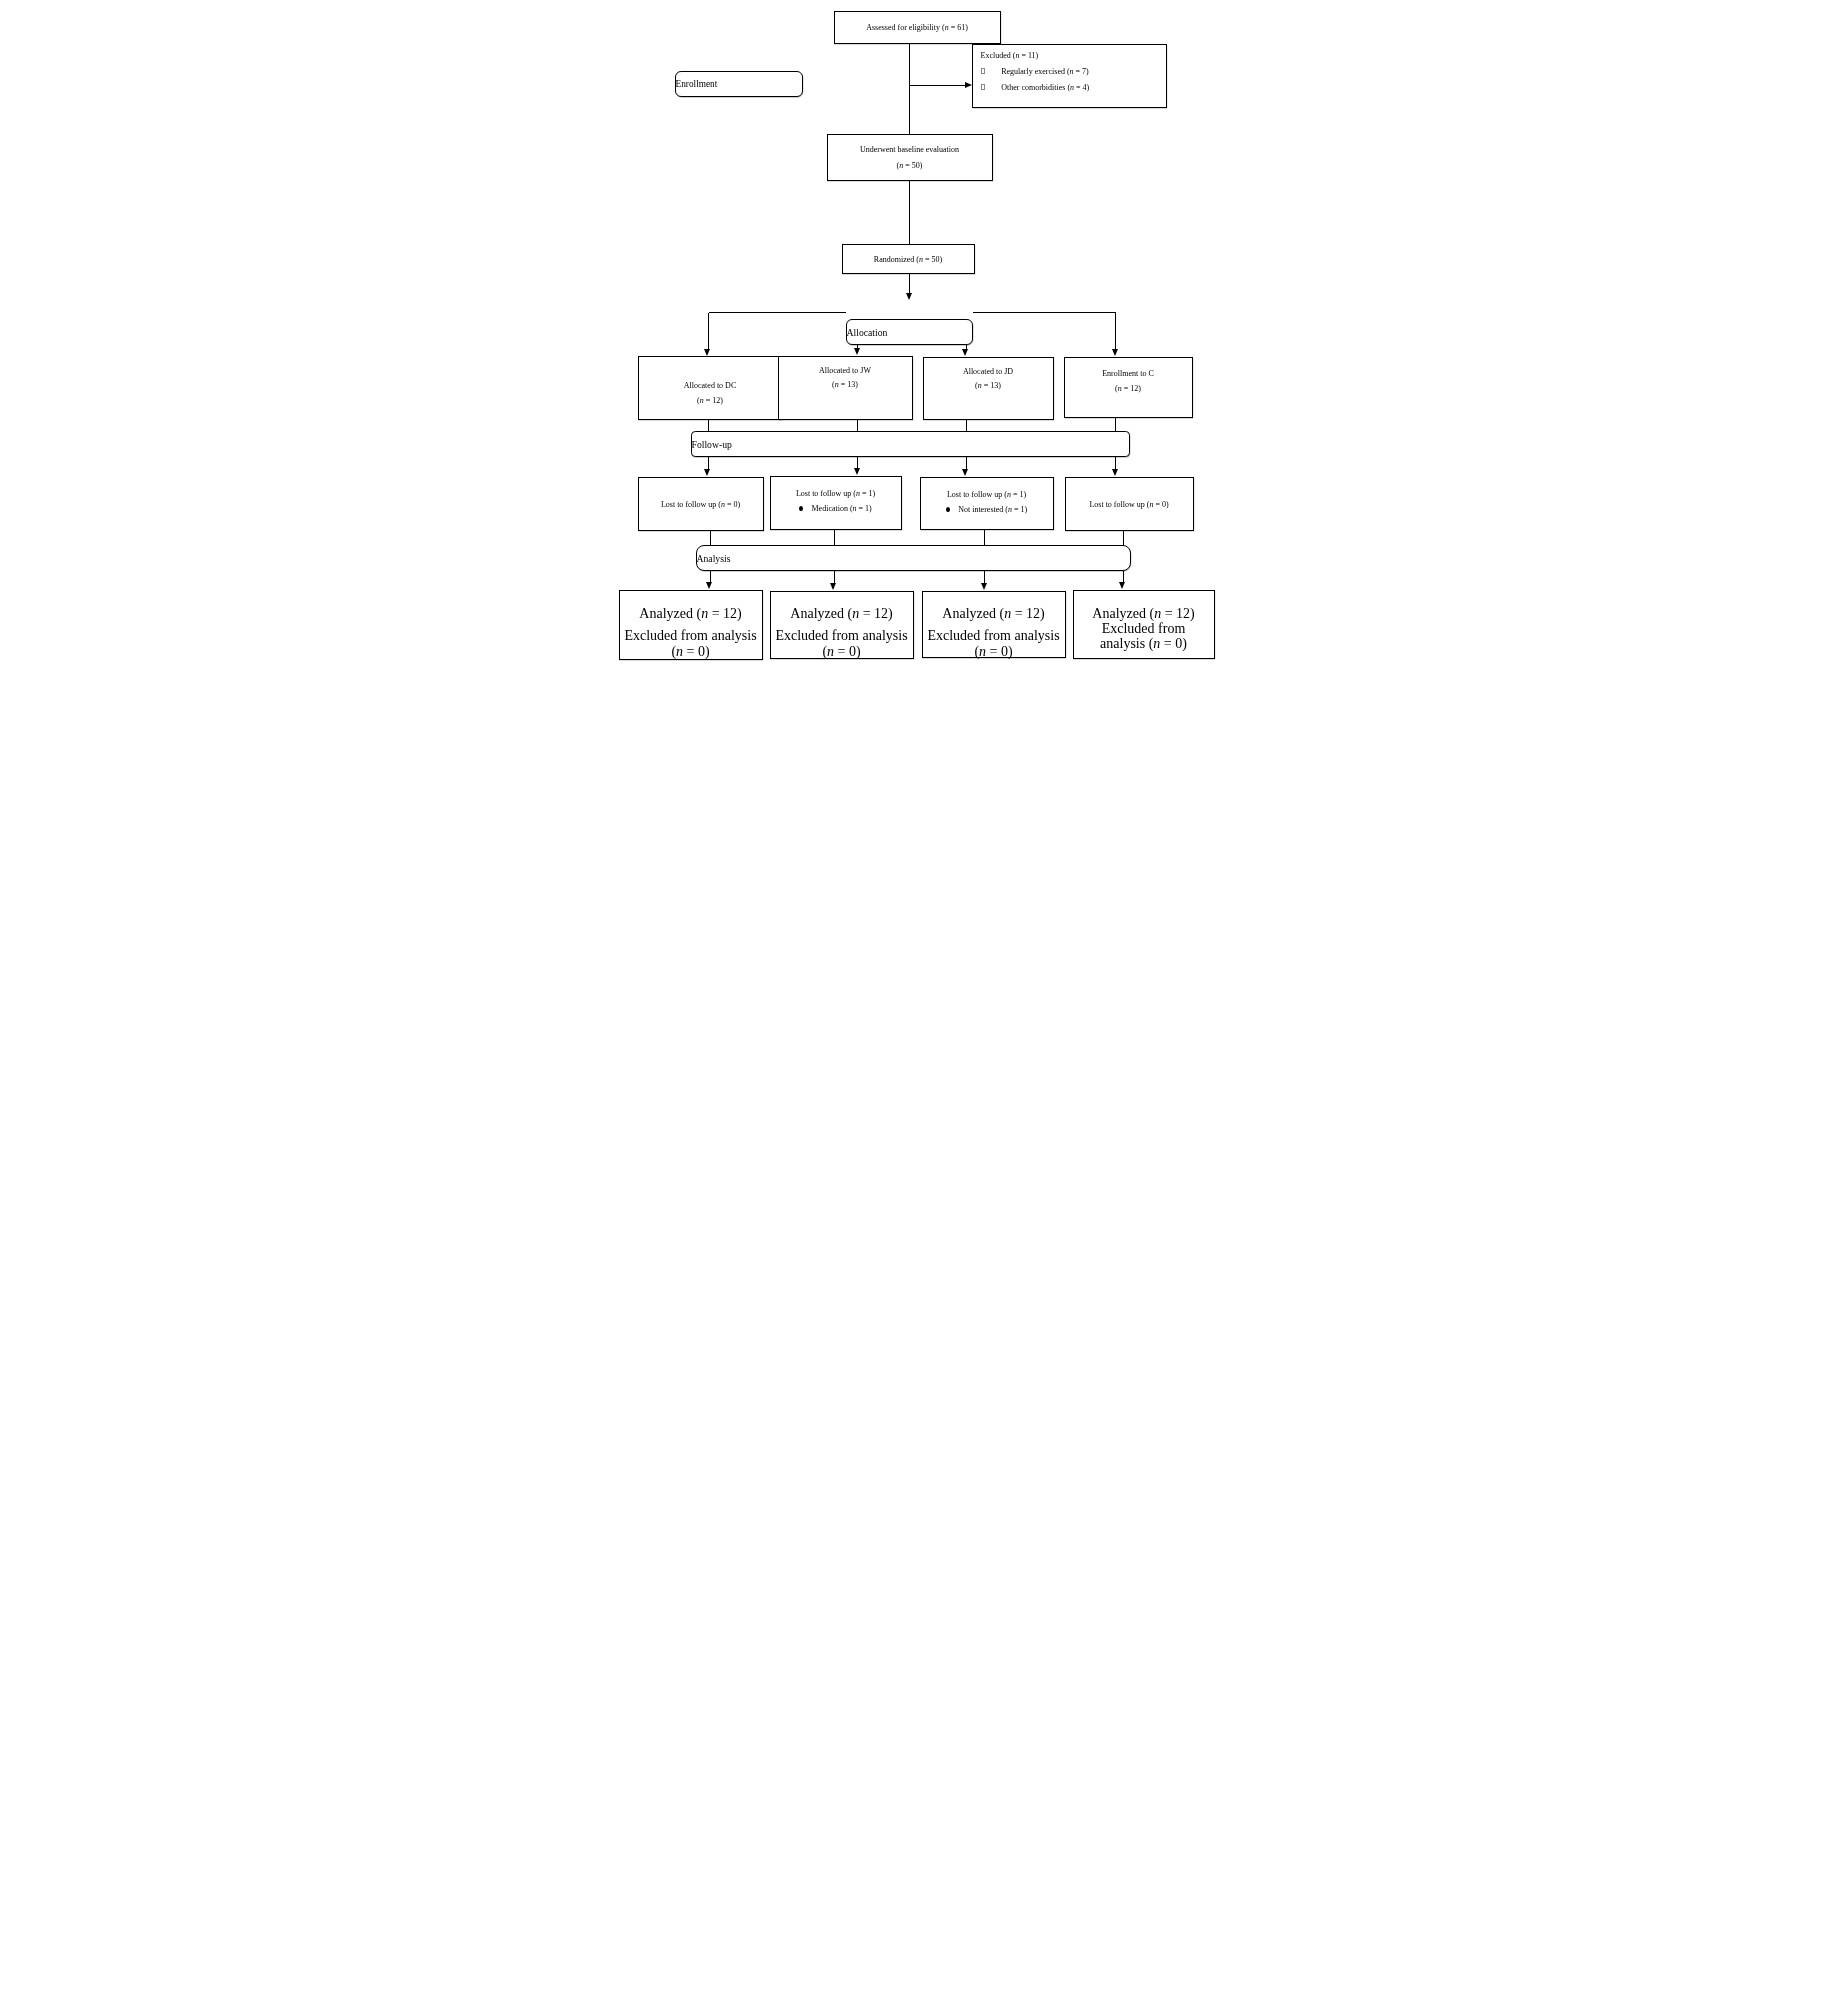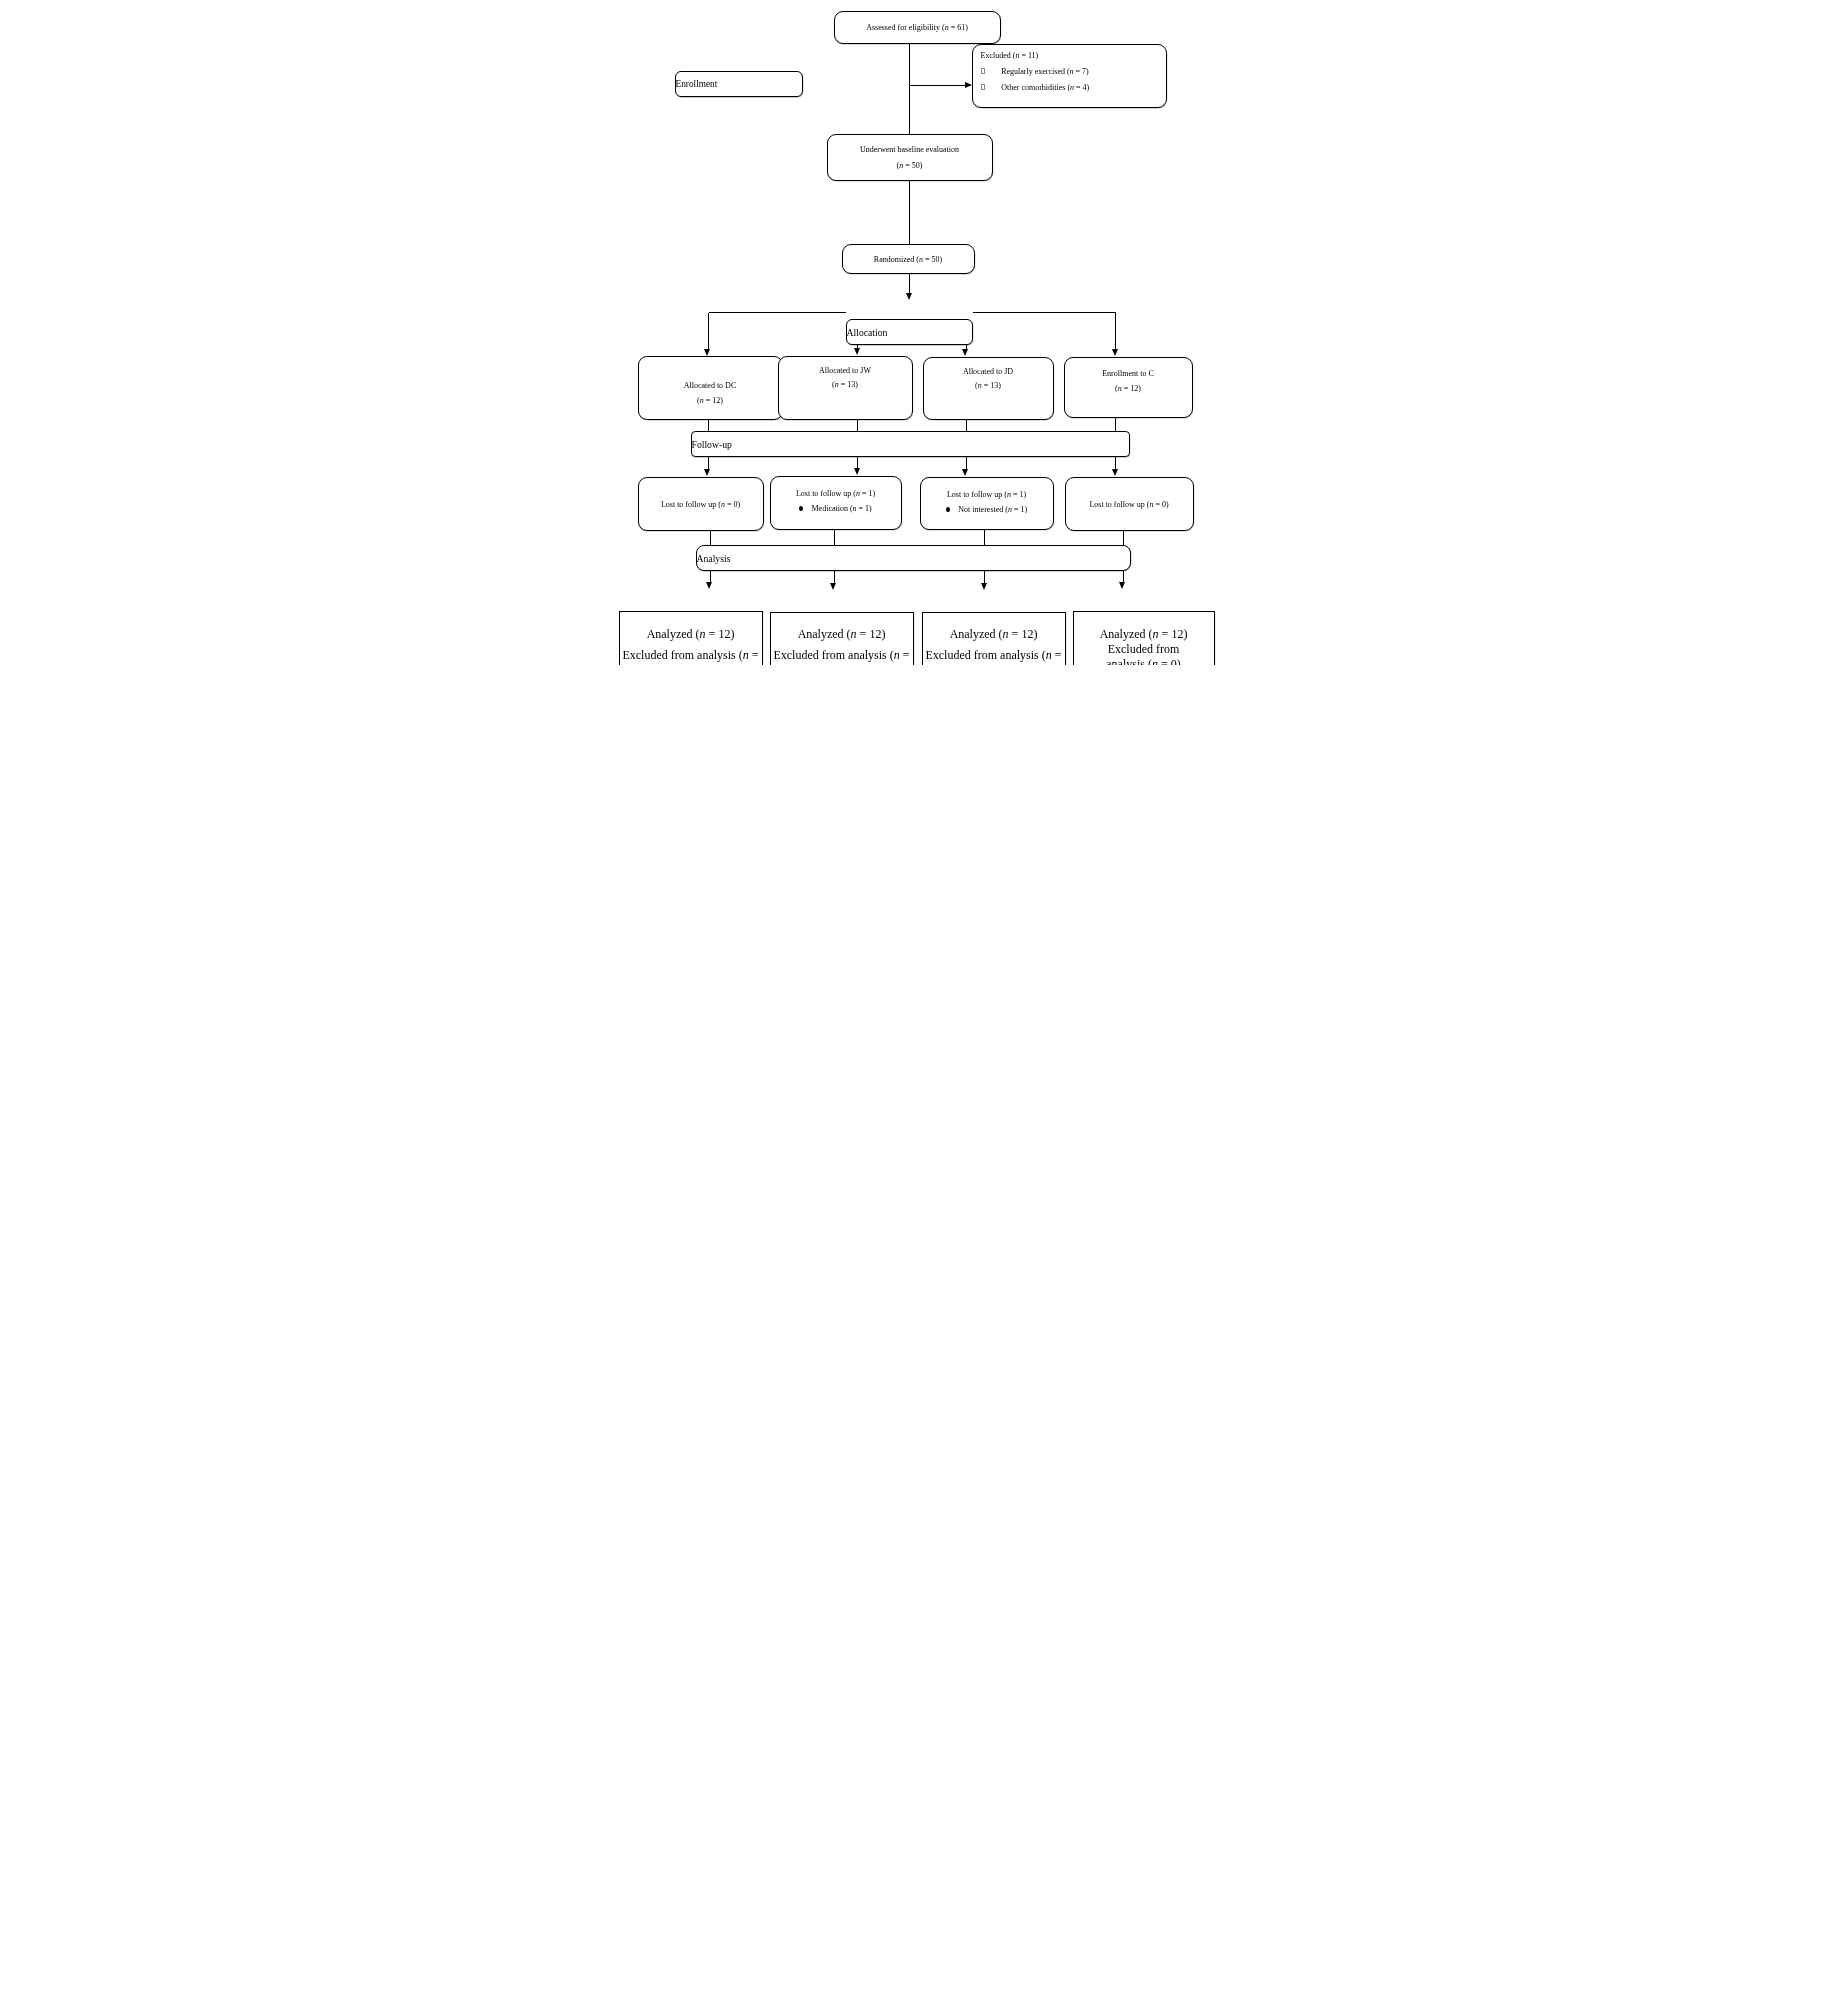--- a/index.html
+++ b/index.html
@@ -18,22 +18,22 @@
     box-sizing:border-box; z-index:4; display:flex; align-items:center; justify-content:flex-start;
     font-size:9.7px; box-shadow:0.4px 0.8px 0 rgba(0,0,0,0.25);
   }
   .vl { position:absolute; width:0.8px; background:#000; z-index:1; }
   .hl { position:absolute; height:0.8px; background:#000; z-index:1; }
   .arr-d { position:absolute; width:0; height:0; z-index:2;
     border-left:3.4px solid transparent; border-right:3.4px solid transparent; border-top:7.2px solid #000; }
   .arr-r { position:absolute; width:0; height:0; z-index:2;
     border-top:3.4px solid transparent; border-bottom:3.4px solid transparent; border-left:7.2px solid #000; }
   .center { display:flex; align-items:center; justify-content:center; text-align:center; }
-  .fs19 { font-size:8px;border-radius:9px; }
-  .fs18 { font-size:12px;margin-top:21px; }
+  .fs19 { font-size:8px; }
+  .fs18 { font-size:14px; }
   .stack { display:flex; flex-direction:column; align-items:center; text-align:center; }
   .sq {
     display:inline-block; width:4.7px; height:6.3px; border:0.4px solid #8a8a8a;
     box-sizing:border-box; flex:0 0 auto;
   }
   .dot {
     display:inline-block; width:3.8px; height:5px; background:#000; border-radius:50%;
     flex:0 0 auto;
   }
   .excl-item { display:flex; align-items:center; margin-top:6.8px; }

